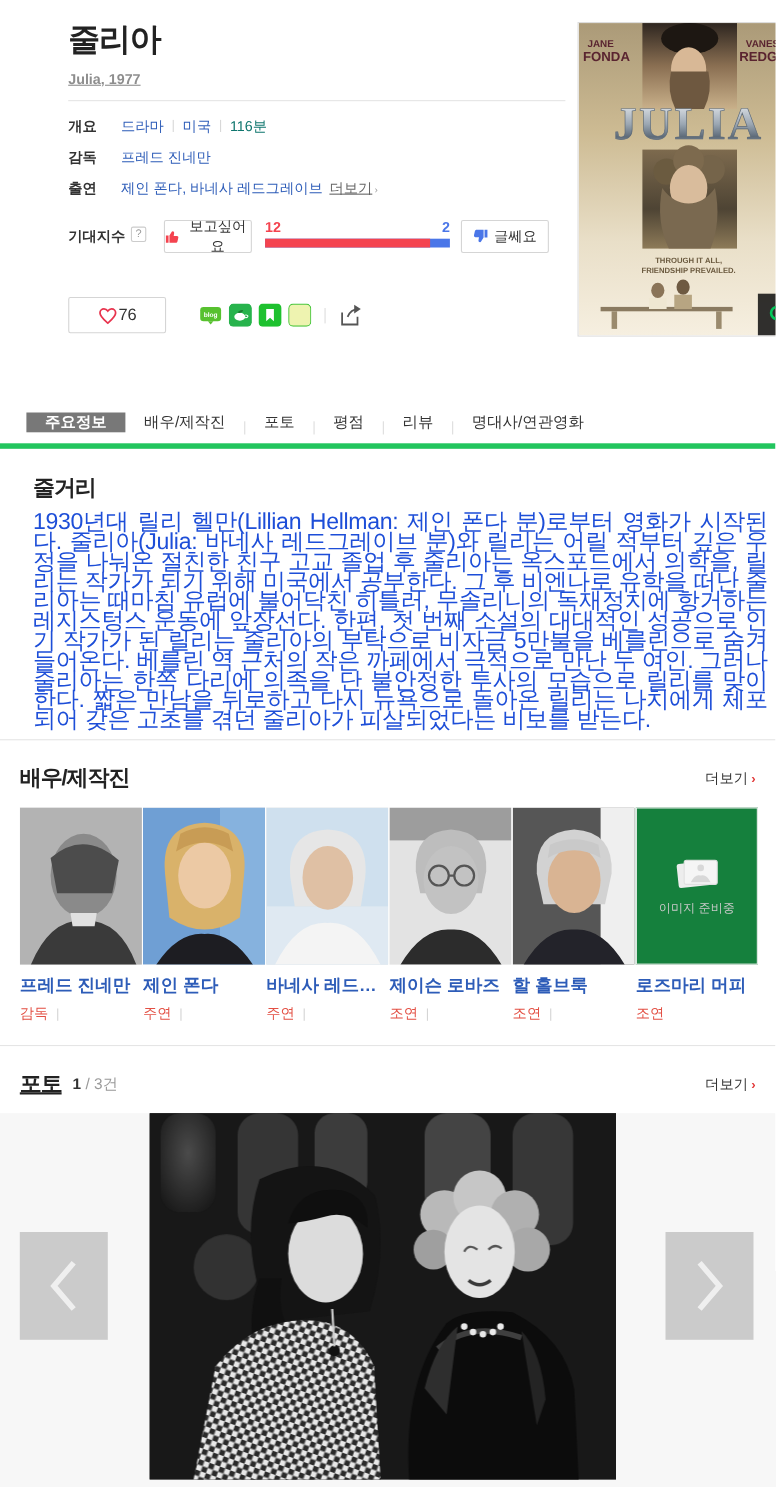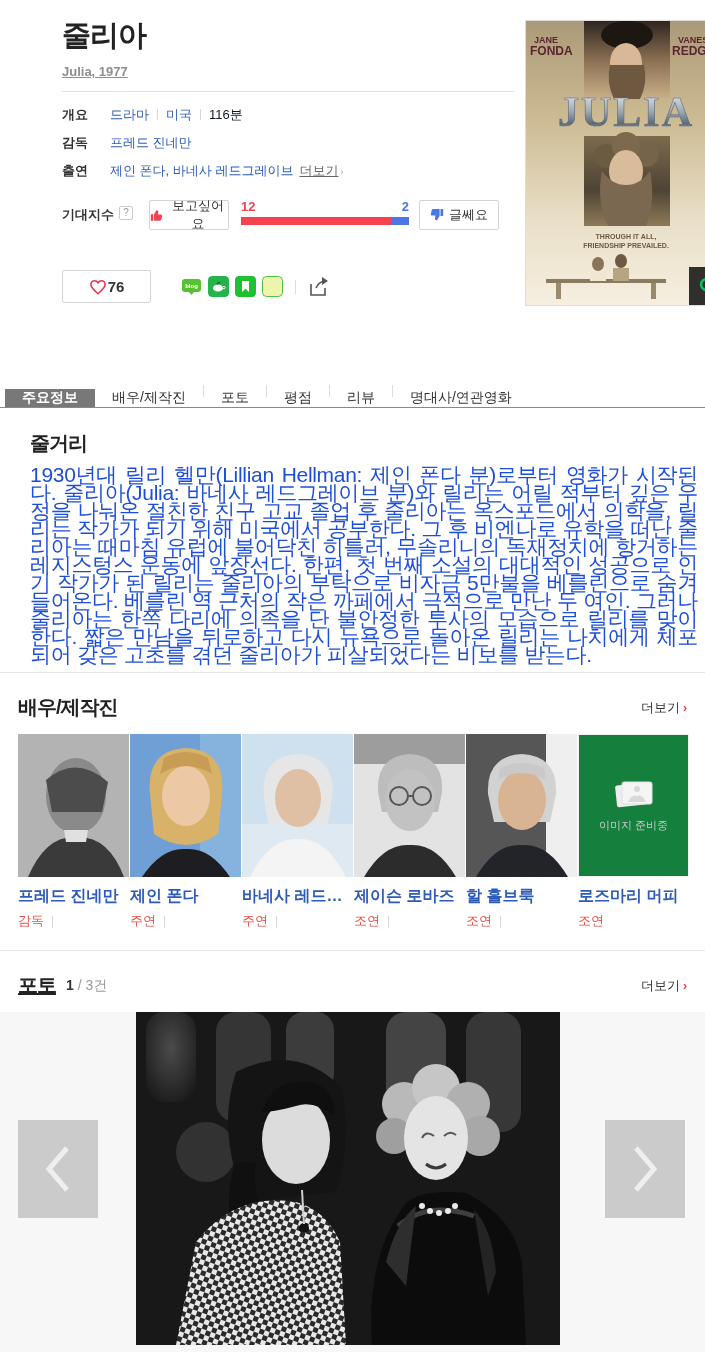--- a/index.html
+++ b/index.html
@@ -16,21 +16,21 @@
   .left-col { width:452px; }
   .movie-title { font-size:29px; font-weight:bold; color:#222; letter-spacing:-1px; }
   .movie-sub { margin-top:8px; font-size:13px; font-weight:bold; color:#8e8e8e;text-decoration:underline; }
   .title-divider { margin-top:12px; border-top:1px solid #e5e5e5; width:452px; }
 
   table.info { margin-top:9px; border-collapse:collapse; }
   table.info td { padding:5px 0; font-size:13px; vertical-align:middle; }
   td.lbl { width:48px; font-weight:bold; color:#333; }
   a.blue { color:#2d5cb8; text-decoration:none; cursor:pointer; }
   .vsep { display:inline-block; width:1px; height:11px; background:#d8d8d8; margin:0 8px; vertical-align:-1px; }
-  .plain { color:#0f172a; }
+  .plain { color:#0f766e; }
   .more-link { color:#666; text-decoration:underline; margin-left:6px; cursor:pointer; }
   .more-arrow-sm { color:#999; font-size:9px; margin-left:2px; }
   .help-box {
     display:inline-block; width:14px; height:14px; line-height:12px; text-align:center;
     border:1px solid #ccc; border-radius:2px; color:#999; font-size:10px; background:#fff;
     vertical-align:-2px; margin-left:5px; cursor:pointer;
   }
 
   
   .expect-row { margin-top:14px; display:flex; align-items:flex-start; }
@@ -46,39 +46,39 @@
   .thumb-svg { width:14px; height:14px; }
   .bar-wrap { width:168px; margin-left:12px; }
   .bar-nums { display:flex; justify-content:space-between; font-size:13px; font-weight:bold; }
   .num-like { color:#f4434f; }
   .num-dislike { color:#4a76e8; }
   .bar-track { margin-top:3px; height:8px; background:#4a76e8; display:flex; }
   .bar-fill { height:8px; background:#f4434f; }
 
   
   .like-row { margin-top:40px; display:flex; align-items:center; }
-  .btn-heart { width:89px; height:33px; gap:1px; font-size:15px; font-weight:bold; }
+  .btn-heart { width:89px; height:33px; gap:1px; font-size:15px; font-weight:normal; }
   .heart-svg { width:18px; height:16px; }
   .share-icons { display:flex; align-items:center; margin-left:30px; gap:6px; }
   .sicon { width:21px; height:21px; border-radius:4px; display:block; cursor:pointer; }
   .share-sep { width:1px; height:14px; background:#ddd; margin:0 6px; }
   .share-btn { width:24px; height:22px; background:transparent; border:none; cursor:pointer; }
 
   
   .poster-box { position:absolute; top:20px; left:481px; width:203px; height:286px;
     border:1px solid #ddd; overflow:hidden; cursor:pointer; }
   .poster-zoom {
     position:absolute; right:0; bottom:0; width:38px; height:38px;
     background:rgba(20,20,20,.88); display:flex; align-items:center; justify-content:center;
     cursor:pointer;
   }
 
   
   .tabbar { margin-top:0; position:absolute; top:375px; left:0; width:705px;
-    border-bottom:1px solid #22c55e; height:33px; display:flex; align-items:flex-end; padding-left:5px; }
+    border-bottom:5px solid #22c55e; height:33px; display:flex; align-items:flex-start; padding-left:24px; }
   .tab { display:flex; align-items:center; padding:0 17px; font-size:14px; color:#333; cursor:pointer; }
   .tab.active { background:#787878; color:#fff; font-weight:bold; }
   .tab-sep { width:1px; height:12px; background:#ddd; align-self:center; }
 
   
   .synopsis { position:absolute; top:430px; left:30px; width:668px; }
   .sec-h { font-size:20px; font-weight:bold; color:#222; letter-spacing:-1px; }
   .syn-text { margin-top:9px; font-size:21px; line-height:18px; color:#1d4ed8; letter-spacing:-0.3px; text-align:justify; }
 
   .divider-full { position:absolute; left:0; width:705px; border-top:1px solid #e5e5e5; }

